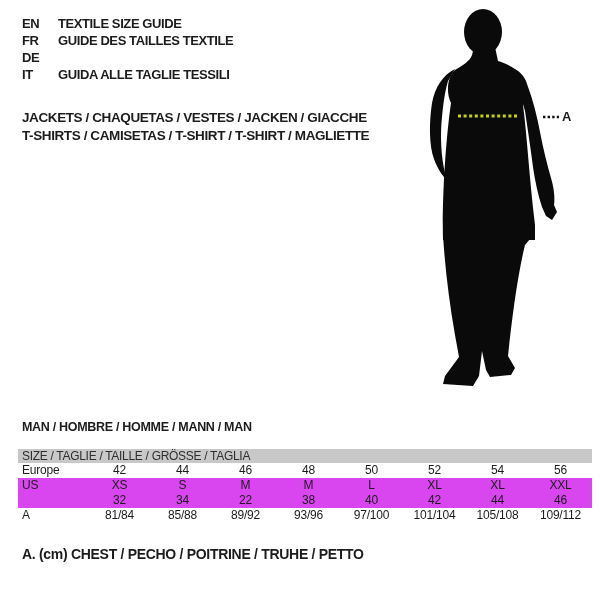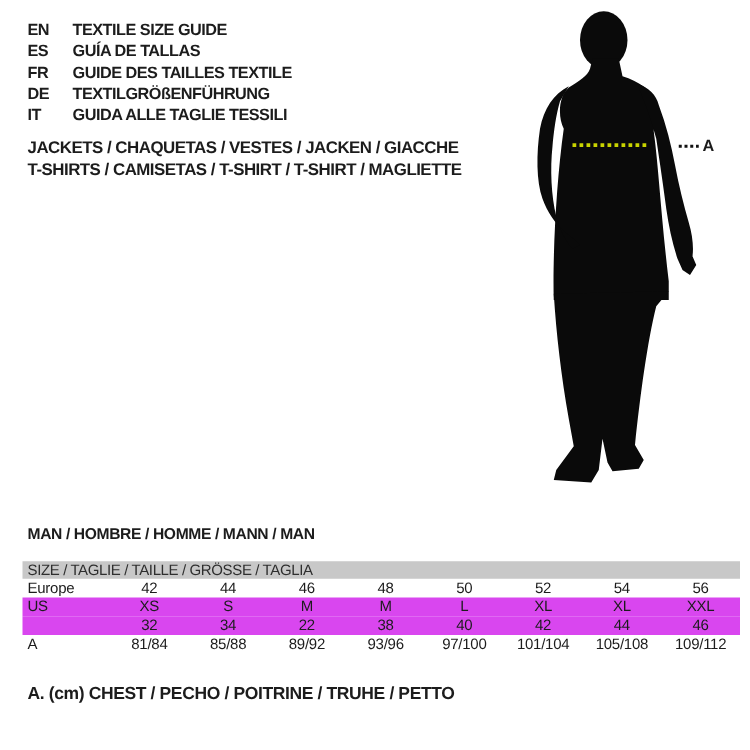--- a/index.html
+++ b/index.html
@@ -35,30 +35,25 @@
 <body>
 
 <div id="canvas">
 
   <div class="langs" id="langs">
       <div class="lang-row">
         <span class="lang-code">EN</span>
         <span>TEXTILE SIZE GUIDE</span>
       </div>
       <div class="lang-row">
-        <span class="lang-code">ES</span>
-        <span>GUÍA DE TALLAS</span>
-      </div>
-      <div class="lang-row">
         <span class="lang-code">FR</span>
         <span>GUIDE DES TAILLES TEXTILE</span>
       </div>
       <div class="lang-row">
         <span class="lang-code">DE</span>
-        <span>TEXTILGRÖßENFÜHRUNG</span>
       </div>
       <div class="lang-row">
         <span class="lang-code">IT</span>
         <span>GUIDA ALLE TAGLIE TESSILI</span>
       </div>
     </div>
 
   <div class="cats">
     <div class="cat-line">JACKETS / CHAQUETAS / VESTES / JACKEN / GIACCHE</div>
     <div class="cat-line">T-SHIRTS / CAMISETAS / T-SHIRT / T-SHIRT / MAGLIETTE</div>

